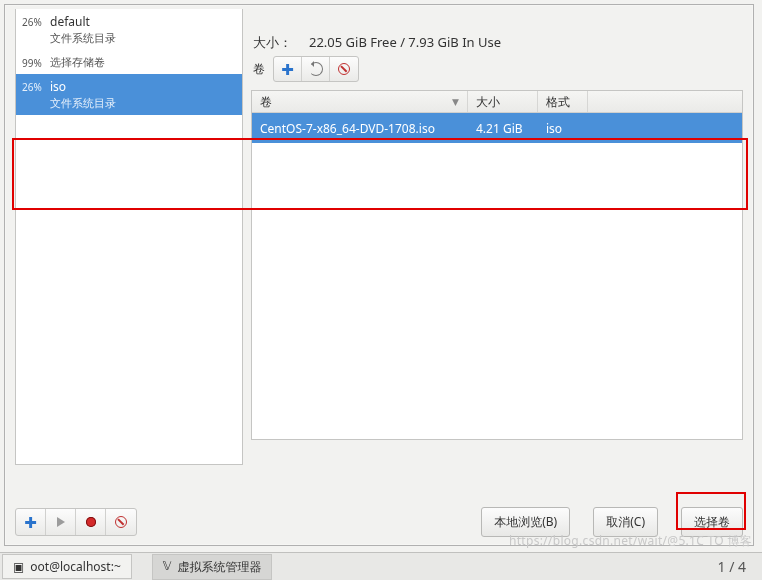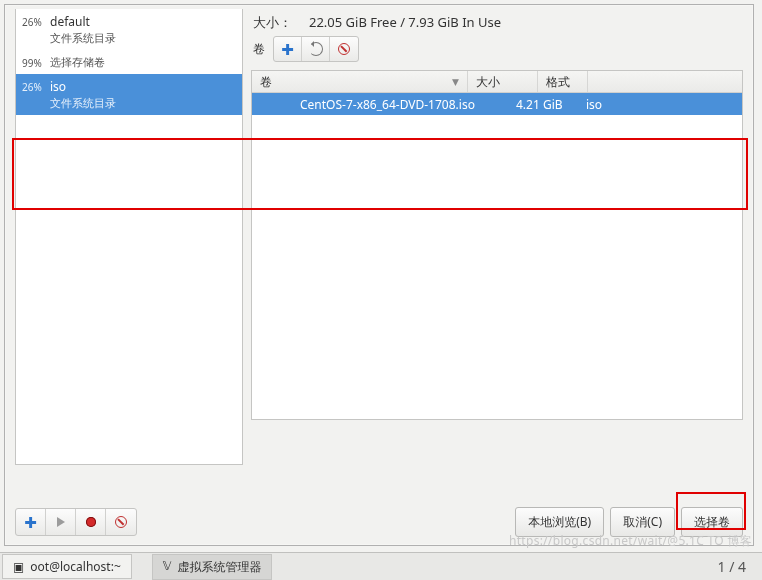--- a/index.html
+++ b/index.html
@@ -33,49 +33,49 @@
     width: 228px; border: 1px solid #c5c5c3; border-top: none;
     margin: 4px 0 4px 10px; background: #fff; overflow: hidden;
   }
   .pool { display: flex; align-items: flex-start; padding: 4px 6px; border-bottom: none; }
   .pool .pct { width: 28px; font-size: 10px; color: #555; padding-top: 2px; }
   .pool .lbls { flex:1; }
   .pool .name { font-size: 12px; }
   .pool .desc { font-size: 11px; color: #555; }
   .pool.selected { background: #4a90d9; color: #fff; }
   .pool.selected .desc, .pool.selected .pct { color: #e6f0fb; }
-  .main { flex: 1; padding: 4px 10px 4px 8px; }
+  .main { flex: 1; padding: 4px 10px 4px 8px; margin-top: 20px; }
   .info-row { display: flex; margin: 4px 0 2px 2px; font-size: 13px; }
   .info-row .lbl { width: 56px; color: #333; }
   .toolbar-row { display: flex; align-items: center; margin: 4px 0 8px 2px; gap: 8px; }
   .btnset { display: inline-flex; border: 1px solid #c5c5c3; border-radius: 3px; background: linear-gradient(#fcfcfc,#eaeae8); }
   .btnset .ibtn { width: 28px; height: 24px; display:flex; align-items:center; justify-content:center; border-right:1px solid #d0d0ce; }
   .btnset .ibtn:last-child { border-right:none; }
   .volumes {
     border: 1px solid #c5c5c3; background:#fff; height: 350px; overflow:hidden;
   }
   .vol-head {
     display:flex; background: linear-gradient(#f5f5f3,#eaeae8);
     border-bottom:1px solid #d0d0ce; height:22px; align-items:center;
     font-size:12px; color:#333;
   }
   .vol-head > div { padding:0 8px; border-right:1px solid #d6d6d4; height:100%; display:flex; align-items:center; }
   .vol-head .sort { margin-left:auto; color:#888; font-size:9px; }
   .vol-row {
-    display:flex; background:#4a90d9; color:#fff; height:22px; align-items:center; font-size:12px;padding-left:40px;
+    display:flex; background:#4a90d9; color:#fff; height:30px; align-items:center; font-size:12px;
   }
   .vol-row > div { padding:0 8px; }
   .c-vol { flex: 0 0 216px; }
   .c-size { flex: 0 0 70px; }
   .c-fmt { flex: 0 0 50px; }
   .c-use { flex: 1; }
   .footer {
     position:absolute; bottom:8px; left:10px; right:10px; display:flex; align-items:center;
   }
-  .footer .right { margin-left:auto; display:flex; gap:6px; }
+  .footer .right { margin-left:auto; display:flex; gap:23px; }
   .btn {
     border:1px solid #b8b8b6; border-radius:3px;
     background: linear-gradient(#fcfcfc,#e8e8e6);
     padding:5px 12px; font-size:12px; min-width:56px; text-align:center;
   }
   .small-btnset { display:inline-flex; border:1px solid #c5c5c3; border-radius:3px; background:linear-gradient(#fcfcfc,#eaeae8); }
   .small-btnset .ibtn { width:30px; height:26px; display:flex; align-items:center; justify-content:center; border-right:1px solid #d0d0ce; }
   .small-btnset .ibtn:last-child{border-right:none;}
   .redbox { position:absolute; border:2px solid #e00000; pointer-events:none; }
   .taskbar {

